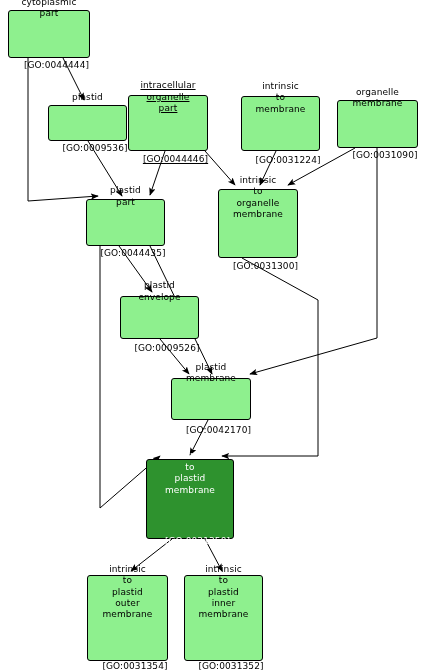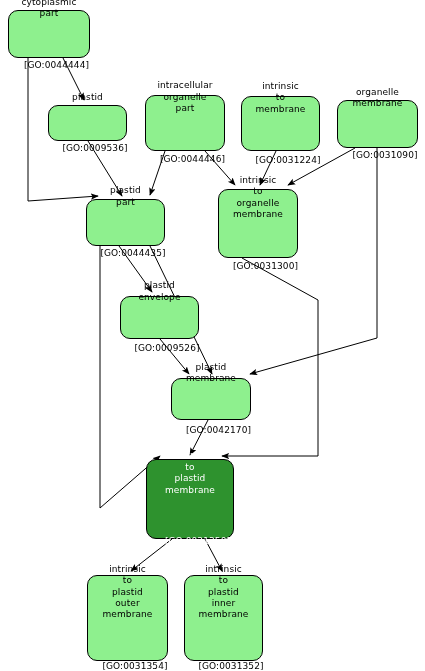--- a/index.html
+++ b/index.html
@@ -24,21 +24,21 @@
     left: 0;
     top: 0;
     width: 425px;
     height: 671px;
     pointer-events: none;
   }
   .node {
     position: absolute;
     box-sizing: border-box;
     border: 1px solid #000000;
-    border-radius: 10px;
+    border-radius: 3px;
     background: #8ef08e;
     color: #000000;
     display: flex;
     flex-direction: column;
     align-items: center;
     justify-content: center;
     text-align: center;
     font-size: 9px;
     line-height: 11.4px;
     letter-spacing: 0.1px;
@@ -91,21 +91,21 @@
   <div id="node-layer">
       <div class="node" style="left: 8px; top: 10px; width: 82px; height: 48px;">
         <span class="nm">cytoplasmic
 part</span>
         <span class="acc">[GO:0044444]</span>
       </div>
       <div class="node" style="left: 48px; top: 105px; width: 79px; height: 36px;">
         <span class="nm">plastid</span>
         <span class="acc">[GO:0009536]</span>
       </div>
-      <div class="node" style="left: 145px; top: 95px; width: 80px; height: 56px;">
+      <div class="node" style="left: 128px; top: 95px; width: 80px; height: 56px; text-decoration: underline;">
         <span class="nm">intracellular
 organelle
 part</span>
         <span class="acc">[GO:0044446]</span>
       </div>
       <div class="node" style="left: 241px; top: 96px; width: 79px; height: 55px;">
         <span class="nm">intrinsic
 to
 membrane</span>
         <span class="acc">[GO:0031224]</span>

